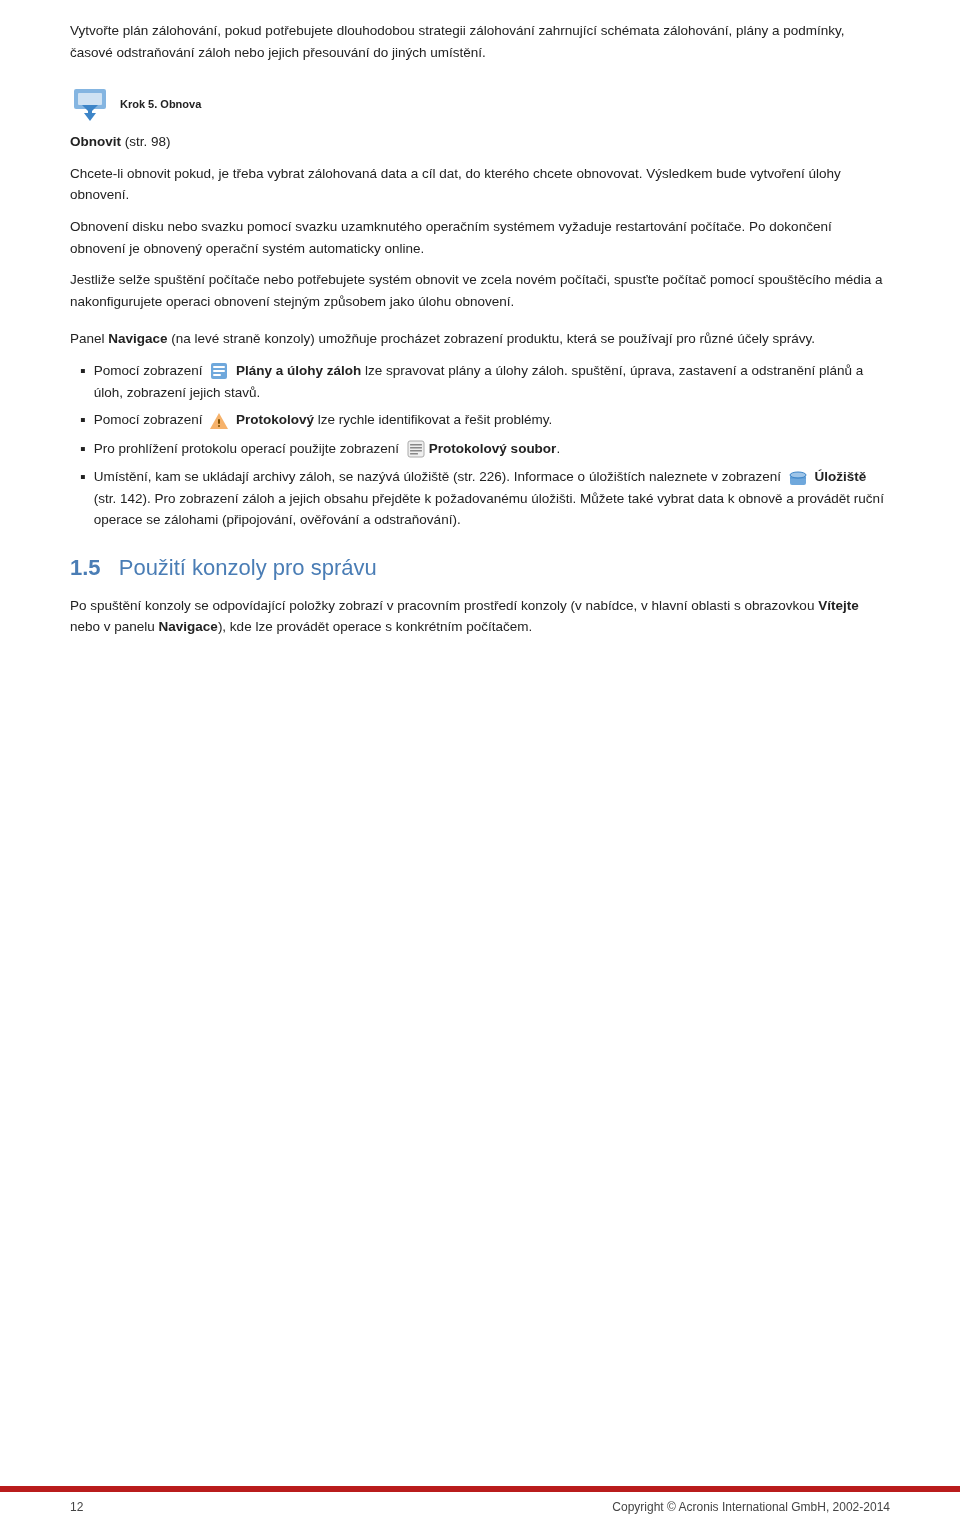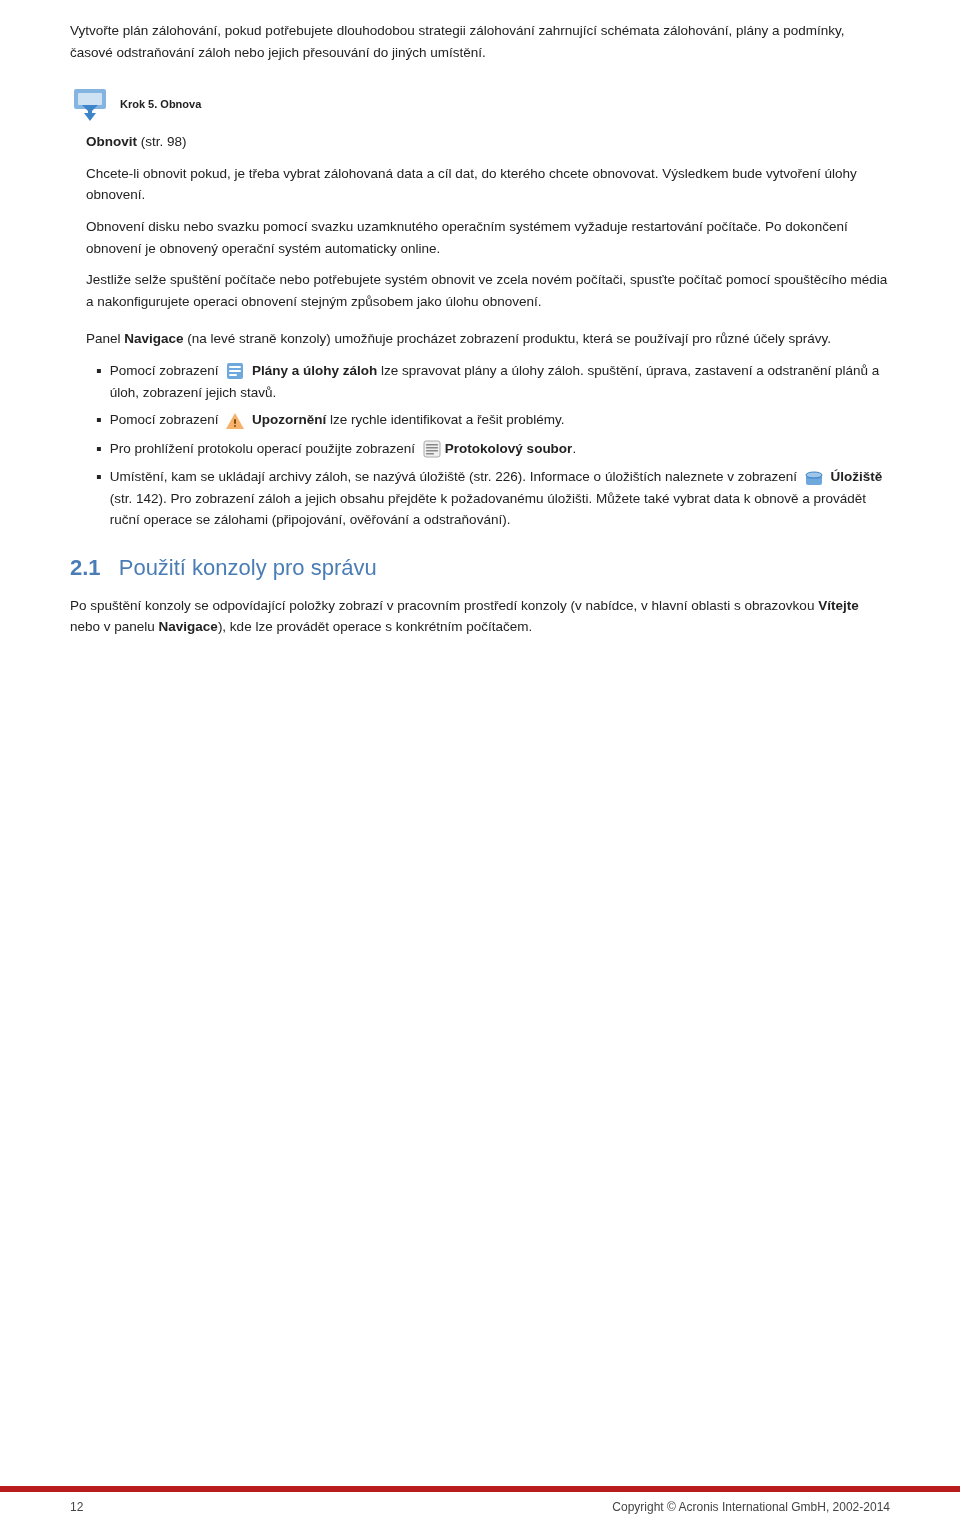--- a/index.html
+++ b/index.html
@@ -26,21 +26,21 @@
     }
 
     .intro-text {
       font-size: 13.5px;
       line-height: 1.6;
       margin-bottom: 20px;
       color: #222;
     }
 
     .section-content {
-      margin-left: 16px;
+      margin-left: 0px;
       margin-bottom: 16px;
     }
 
     .paragraph {
       font-size: 13.5px;
       line-height: 1.6;
       margin-bottom: 10px;
       color: #222;
     }
 
@@ -222,21 +222,21 @@
         <span>
           Pomocí zobrazení
           
           <span class="icon-warning">
             <svg viewBox="0 0 20 20" xmlns="http://www.w3.org/2000/svg" width="20" height="20">
               <polygon points="10,2 19,18 1,18" fill="#f6b26b"></polygon>
               <rect x="9" y="8" width="2" height="5" rx="1" fill="#7f4f00"></rect>
               <circle cx="10" cy="15" r="1" fill="#7f4f00"></circle>
             </svg>
           </span>
-          <strong>Upozornění</strong> lze rychle identifikovat a řešit problémy.
+          <strong>Protokolový</strong> lze rychle identifikovat a řešit problémy.
         </span>
       </li>
 
       <li>
         <span>
           Pro prohlížení protokolu operací použijte zobrazení
           
           <span class="icon-log">
             <svg viewBox="0 0 20 20" xmlns="http://www.w3.org/2000/svg" width="20" height="20">
               <rect x="2" y="2" width="16" height="16" rx="2" fill="#efefef" stroke="#aaa" stroke-width="1"></rect>
@@ -262,21 +262,21 @@
             </svg>
           </span>
           <strong>Úložiště</strong> (str. 142). Pro zobrazení záloh a jejich obsahu přejděte k požadovanému úložišti. Můžete také vybrat data k obnově a provádět ruční operace se zálohami (připojování, ověřování a odstraňování).
         </span>
       </li>
 
     </ul>
   </div>
 
   <h2 class="subheading-2-1">
-    <span class="subheading-number">2.1</span>
+    <span class="subheading-number">1.5</span>
     <span>Použití konzoly pro správu</span>
   </h2>
 
   <p class="paragraph">
     Po spuštění konzoly se odpovídající položky zobrazí v pracovním prostředí konzoly (v nabídce, v hlavní oblasti s obrazovkou <strong>Vítejte</strong> nebo v panelu <strong>Navigace</strong>), kde lze provádět operace s konkrétním počítačem.
   </p>
 
   <div class="footer">
     <span class="footer-page-num">12</span>
     <span class="footer-copyright">Copyright © Acronis International GmbH, 2002-2014</span>

